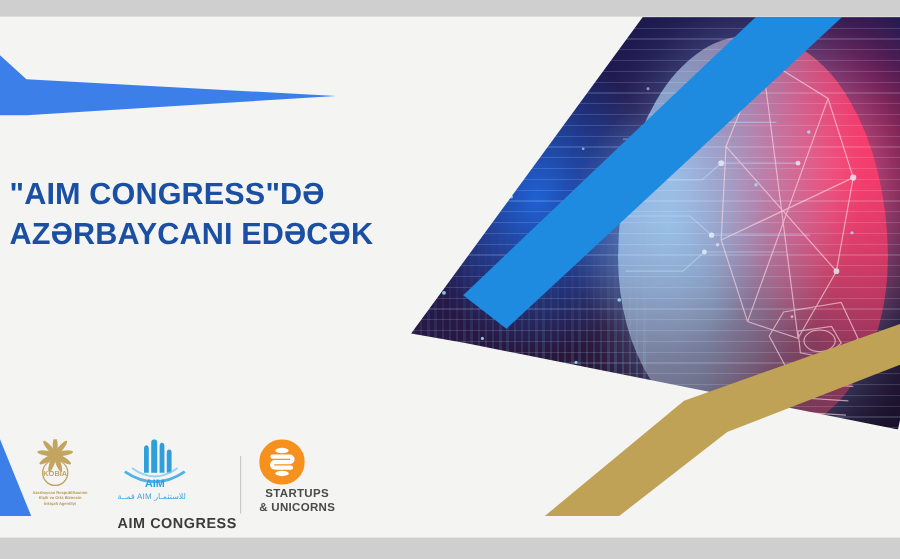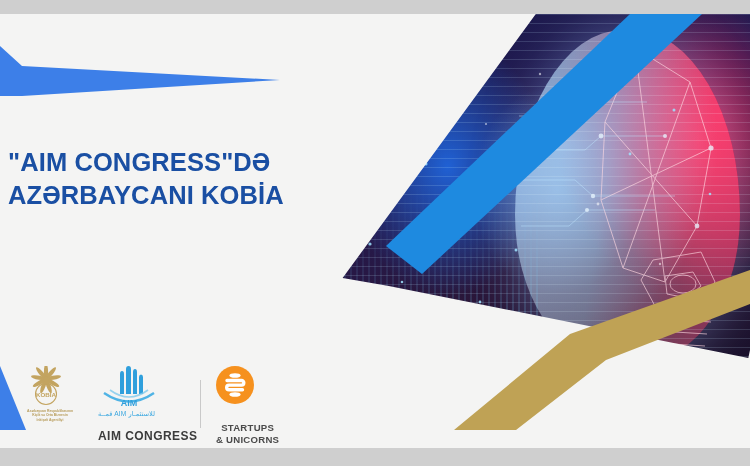--- a/index.html
+++ b/index.html
@@ -153,21 +153,21 @@
   }
 
   .divider {
     width:1px; height:48px; background:#c9c9c9;
     margin:14px 15px 0 14px;
   }
 
   .logo-su { width:82px; }
   .su-mark { width:38px; height:38px; }
   .su-name {
-    margin-top:18px; text-align:center;
+    margin-top:2px; text-align:center;
     font-size:9.6px; font-weight:bold; color:#4a4a4a;
     line-height:11.5px; letter-spacing:.25px; white-space:nowrap;
   }
 </style>
 </head>
 <body>
 
 <div id="stage">
 
   <div class="band band-top"></div>
@@ -251,21 +251,21 @@
     <svg class="tri-bl" viewBox="0 0 70 70" preserveAspectRatio="none">
       <polygon points="0,6 26,70 0,70" fill="#3d7fe8"></polygon>
     </svg>
 
     <svg class="gold" viewBox="0 0 330 160" preserveAspectRatio="none">
       <polygon points="330,0 330,34 186,90 96,160 34,160 150,64" fill="#bfa255"></polygon>
     </svg>
 
     <div class="headline">
       <span>"AIM CONGRESS"DƏ</span>
-      <span>AZƏRBAYCANI KOBİA</span>
+      <span>AZƏRBAYCANI EDƏCƏK</span>
     </div>
 
     <div class="logos">
 
       <div class="logo logo-kobia">
         <svg class="kobia-mark" viewBox="0 0 56 42">
           <g fill="#c3a460">
             <g transform="translate(28,13)">
               <ellipse rx="2.1" ry="8.2" cy="-7"></ellipse>
               <ellipse rx="2.1" ry="8.2" cy="-7" transform="rotate(40)"></ellipse>

